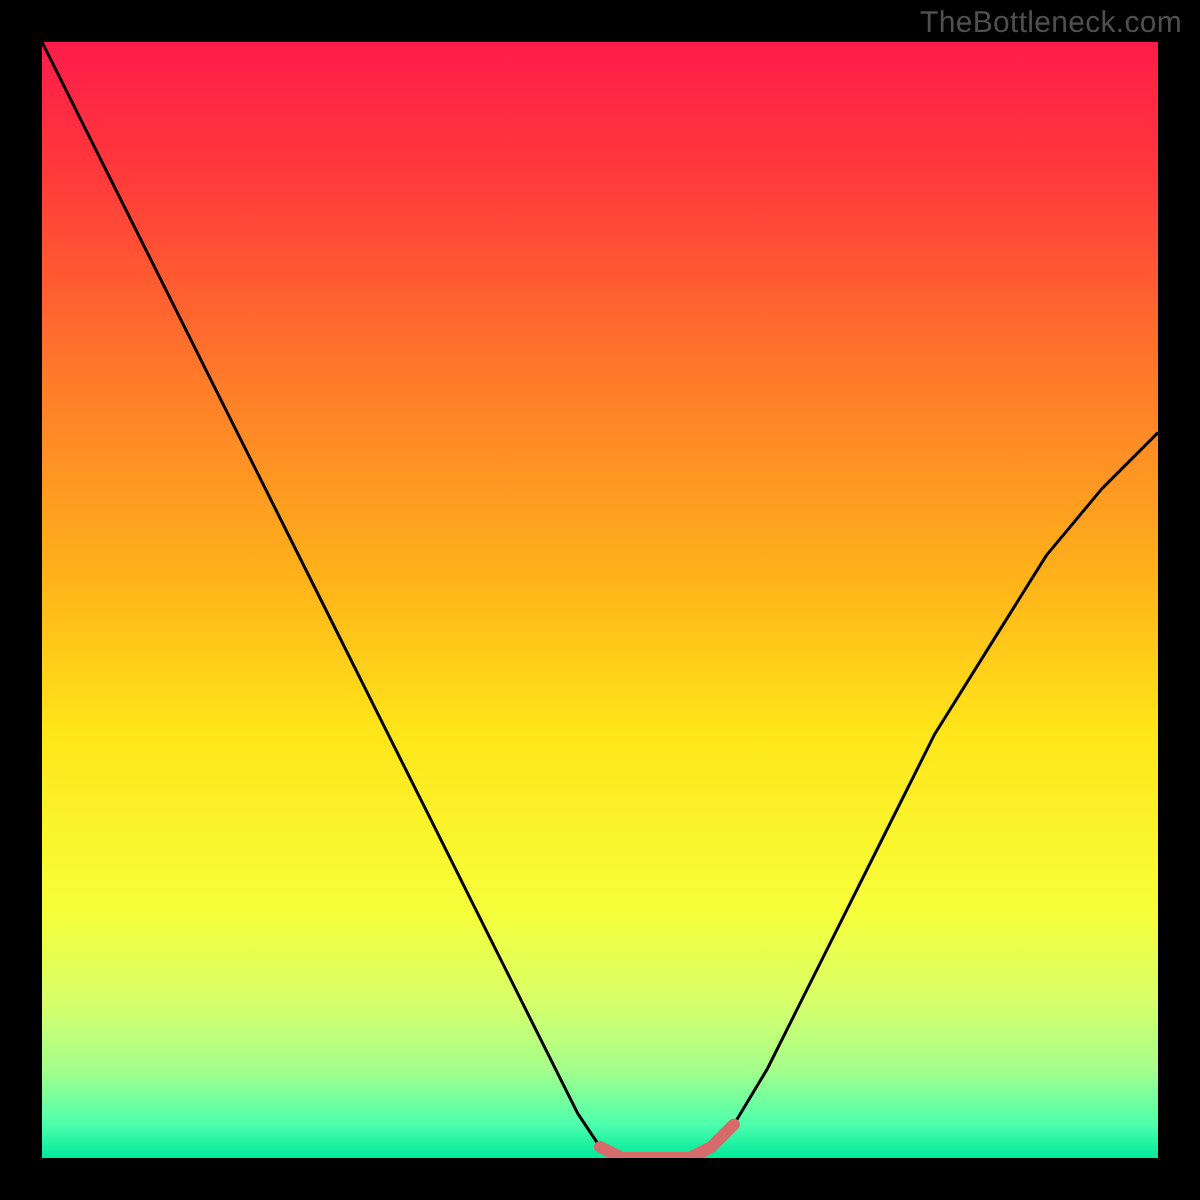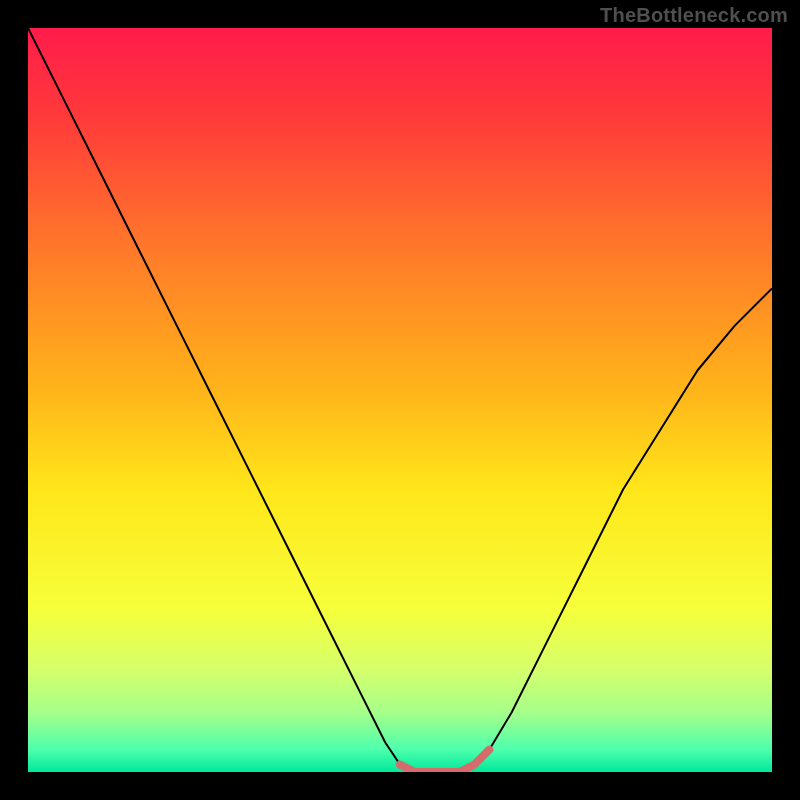--- a/index.html
+++ b/index.html
@@ -16,21 +16,21 @@
     width: 800px;
     height: 800px;
     background: #000;
   }
   .watermark {
     position: absolute;
     top: 4px;
     right: 12px;
     color: #4f4f4f;
     font-size: 20px;
-    font-weight: 700;
+    font-weight: 400;
     letter-spacing: 0.2px;
     z-index: 10;
     margin-left: 14px;
   }
   .plot {
     position: absolute;
     left: 28px;
     top: 28px;
     width: 744px;
     height: 744px;

